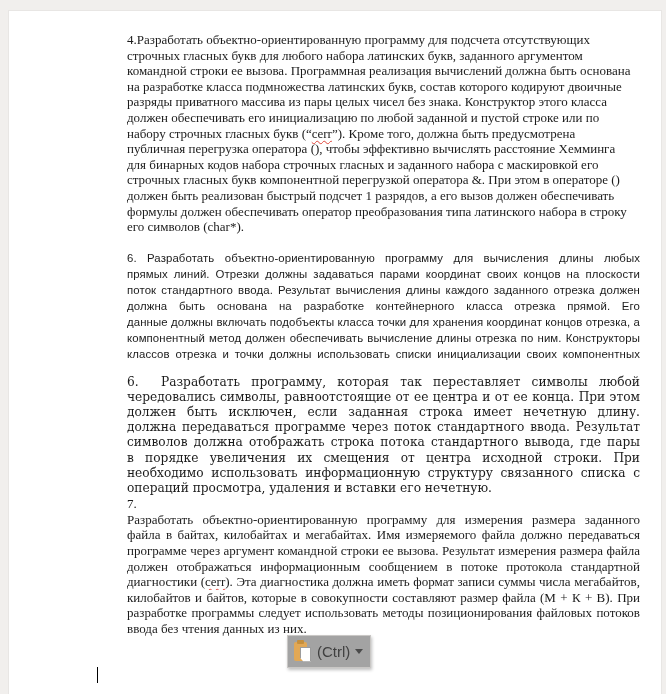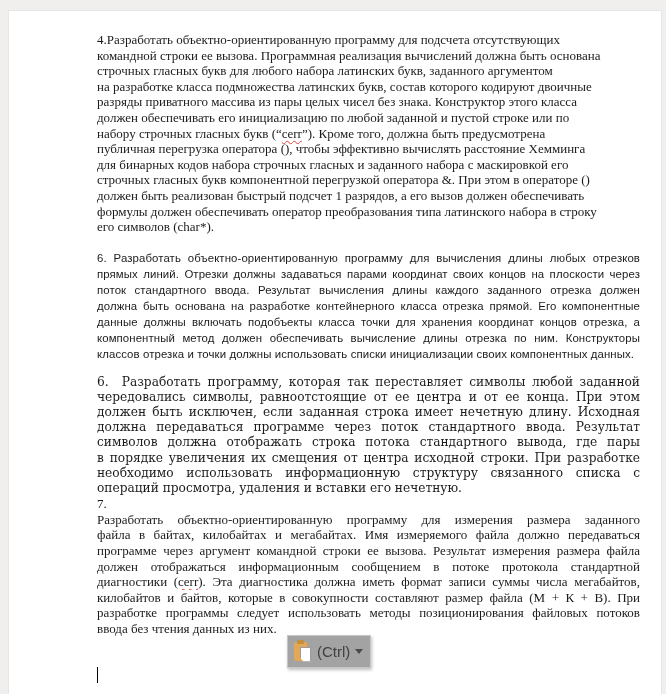--- a/index.html
+++ b/index.html
@@ -10,21 +10,21 @@
     color:#1b1b1b;
   }
   .paper{
     position:absolute;left:8px;top:10px;right:4px;bottom:0;
     background:#ffffff;
     border:1px solid #e8e6e4;border-bottom:none;
   }
   .text-col{
     position:absolute;left:88px;top:21px;width:543px;
   }
-  .para{white-space:normal;}
+  .para{white-space:normal;margin-left:30px;}
   .para .line{white-space:nowrap;}
   .para.justify .line{
     white-space:normal;
     text-align:justify;
     text-align-last:justify;
     overflow:hidden;
     height:var(--lh);
   }
   .para.justify .line.last{text-align-last:left;}
   .p-serif{font:13px/15.6px "Liberation Serif", serif; --lh:15.6px;}
@@ -79,22 +79,22 @@
   @keyframes blink{50%{opacity:0;}}
 </style>
 </head>
 <body>
 
 <div class="paper">
   <div class="text-col">
 
     <div class="para p-serif">
         <div class="line">4.Разработать объектно-ориентированную программу для подсчета отсутствующих</div>
+        <div class="line">строчных гласных букв для любого набора латинских букв, заданного аргументом</div>
         <div class="line">командной строки ее вызова. Программная реализация вычислений должна быть основана</div>
-        <div class="line">строчных гласных букв для любого набора латинских букв, заданного аргументом</div>
         <div class="line">на разработке класса подмножества латинских букв, состав которого кодируют двоичные</div>
         <div class="line">разряды приватного массива из пары целых чисел без знака. Конструктор этого класса</div>
         <div class="line">должен обеспечивать его инициализацию по любой заданной и пустой строке или по</div>
         <div class="line">набору строчных гласных букв (“<span class="misspelled">cerr</span>”). Кроме того, должна быть предусмотрена</div>
         <div class="line">публичная перегрузка оператора (), чтобы эффективно вычислять расстояние Хемминга</div>
         <div class="line">для бинарных кодов набора строчных гласных и заданного набора с маскировкой его</div>
         <div class="line">строчных гласных букв компонентной перегрузкой оператора &amp;. При этом в операторе ()</div>
         <div class="line">должен быть реализован быстрый подсчет 1 разрядов, а его вызов должен обеспечивать</div>
         <div class="line">формулы должен обеспечивать оператор преобразования типа латинского набора в строку</div>
         <div class="line last">его символов (char*).</div>

